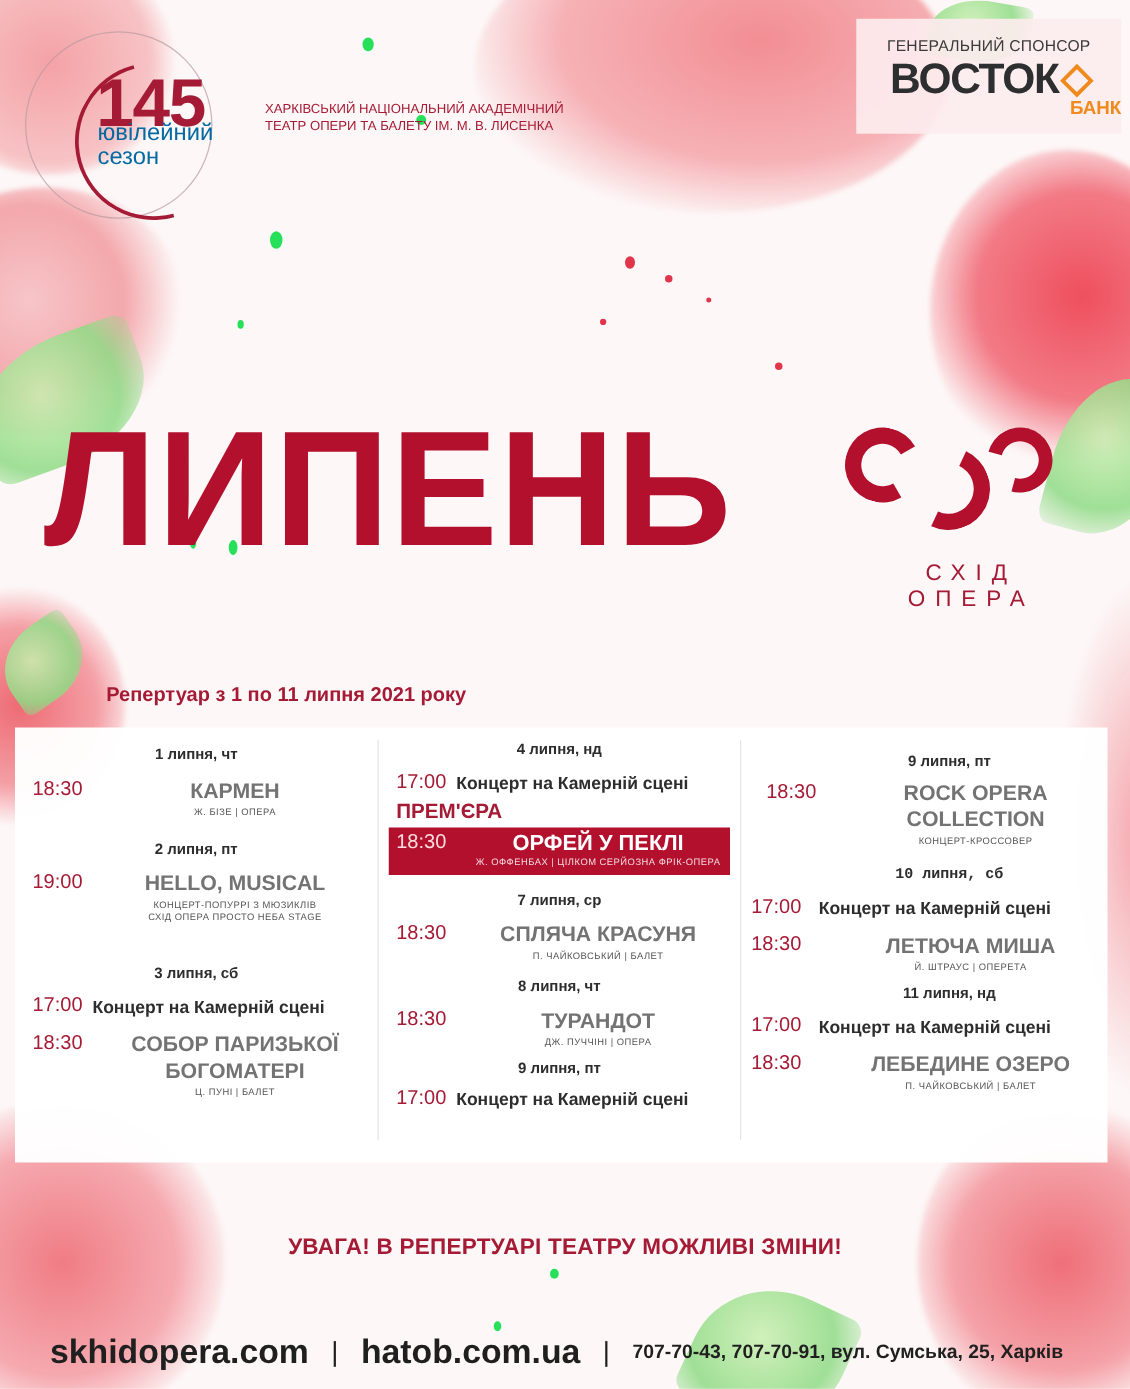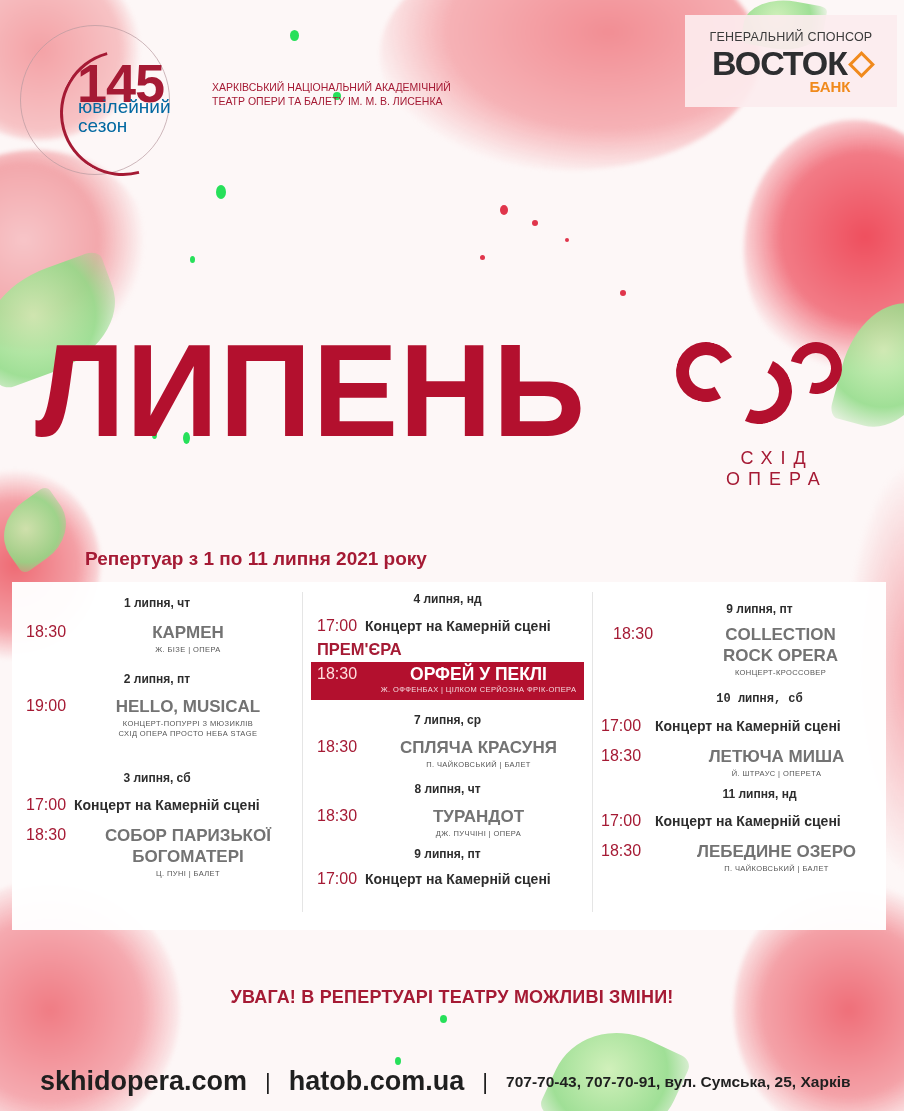--- a/index.html
+++ b/index.html
@@ -38,31 +38,31 @@
   .ministry { position: absolute; left: 212px; top: 77px; z-index: 2; color: #a51a34; font-size: 10.5px; line-height: 14px; }
   .ministry div { white-space: nowrap; }
   .ministry .gap { margin-top: 3px; }
 
   .sponsor { position: absolute; left: 685px; top: 15px; width: 212px; height: 92px; background: rgba(252,236,238,0.92); z-index: 2; text-align: center; }
   .sponsor-label { font-size: 12.5px; color: #3a3a3a; margin-top: 15px; letter-spacing: .2px; }
   .sponsor-name { display: flex; align-items: center; justify-content: center; margin-top: 2px; }
   .sponsor-name span { font-size: 34px; font-weight: 900; color: #2d2e30; letter-spacing: -1px; line-height: 34px; }
   .sponsor-diamond { width: 20px; height: 20px; margin-left: 3px; position: relative; }
   .sponsor-diamond::before { content: ""; position: absolute; left: 2px; top: 2px; width: 13px; height: 13px; border: 3px solid #f08a1c; transform: rotate(45deg); }
-  .sponsor-bank { font-size: 15px; font-weight: bold; color: #f08a1c; margin-left: 78px; margin-top: -2px; text-align: center; }
+  .sponsor-bank { font-size: 15px; font-weight: bold; color: #f08a1c; margin-left: 78px; margin-top: -2px; text-align: right; }
 
   .month { position: absolute; left: 35px; top: 325px; z-index: 2; font-size: 131px; font-weight: bold; color: #b3102e; letter-spacing: 1px; line-height: 1; transform: scaleX(0.98); transform-origin: left; }
   .opera-logo { position: absolute; left: 668px; top: 338px; width: 200px; height: 140px; z-index: 2; }
   .ol-c { position: absolute; border-radius: 50%; border-style: solid; border-color: #b3102e; }
   .ol-c1 { left: 8px; top: 4px; width: 60px; height: 60px; border-width: 13px; border-right-color: transparent; transform: rotate(15deg); }
   .ol-c2 { left: 58px; top: 20px; width: 66px; height: 66px; border-width: 13px; border-top-color: transparent; border-left-color: transparent; transform: rotate(-20deg); }
   .ol-c3 { left: 122px; top: 4px; width: 52px; height: 52px; border-width: 11px; border-left-color: transparent; transform: rotate(-30deg); }
   .opera-name { position: absolute; left: 0; top: 110px; width: 200px; text-align: center; font-size: 18px; letter-spacing: 8px; color: #a51a34; padding-left: 18px; }
 
-  .repertoire { position: absolute; left: 85px; top: 548px; z-index: 2; font-size: 19px; font-weight: bold; color: #a51a34; text-align: center; }
+  .repertoire { position: absolute; left: 85px; top: 548px; z-index: 2; font-size: 16px; font-weight: bold; color: #a51a34; text-align: center; }
 
   
   .panel { position: absolute; left: 12px; top: 582px; width: 874px; height: 348px; background: rgba(255,255,255,0.97); z-index: 2; display: flex; padding-top: 10px; }
   .col { position: relative; height: 320px; }
   .col1 { width: 290px; }
   .col2 { width: 291px; border-left: 1px solid #e5e5e5; border-right: 1px solid #e5e5e5; }
   .col3 { width: 293px; }
   .day { text-align: center; font-size: 12px; font-weight: bold; color: #2d2d2d; line-height: 22px; }
   .ev { display: flex; align-items: flex-start; line-height: 20px; }
   .time { width: 62px; flex: none; font-size: 16px; color: #a51a34; padding-left: 14px; }
@@ -218,22 +218,22 @@
       <div class="time">17:00</div>
       <div class="concert">Концерт на Камерній сцені</div>
     </div>
   </div>
 
   <div class="col col3">
     <div class="day" style="margin-top:6px; padding-left:40px;">9 липня, пт</div>
     <div class="ev" style="margin-top:4px;">
       <div class="time" style="padding-left:20px;">18:30</div>
       <div class="ev-body" style="padding-left:20px;">
+        <div class="title">ROCK OPERA</div>
         <div class="title">COLLECTION</div>
-        <div class="title">ROCK OPERA</div>
         <div class="sub">КОНЦЕРТ-КРОССОВЕР</div>
       </div>
     </div>
     <div class="day" style="margin-top:10px; padding-left:40px;font-family:Liberation Mono, monospace;">10 липня, сб</div>
     <div class="ev" style="margin-top:6px;">
       <div class="time" style="padding-left:8px;">17:00</div>
       <div class="concert">Концерт на Камерній сцені</div>
     </div>
     <div class="ev" style="margin-top:10px;">
       <div class="time" style="padding-left:8px;">18:30</div>

